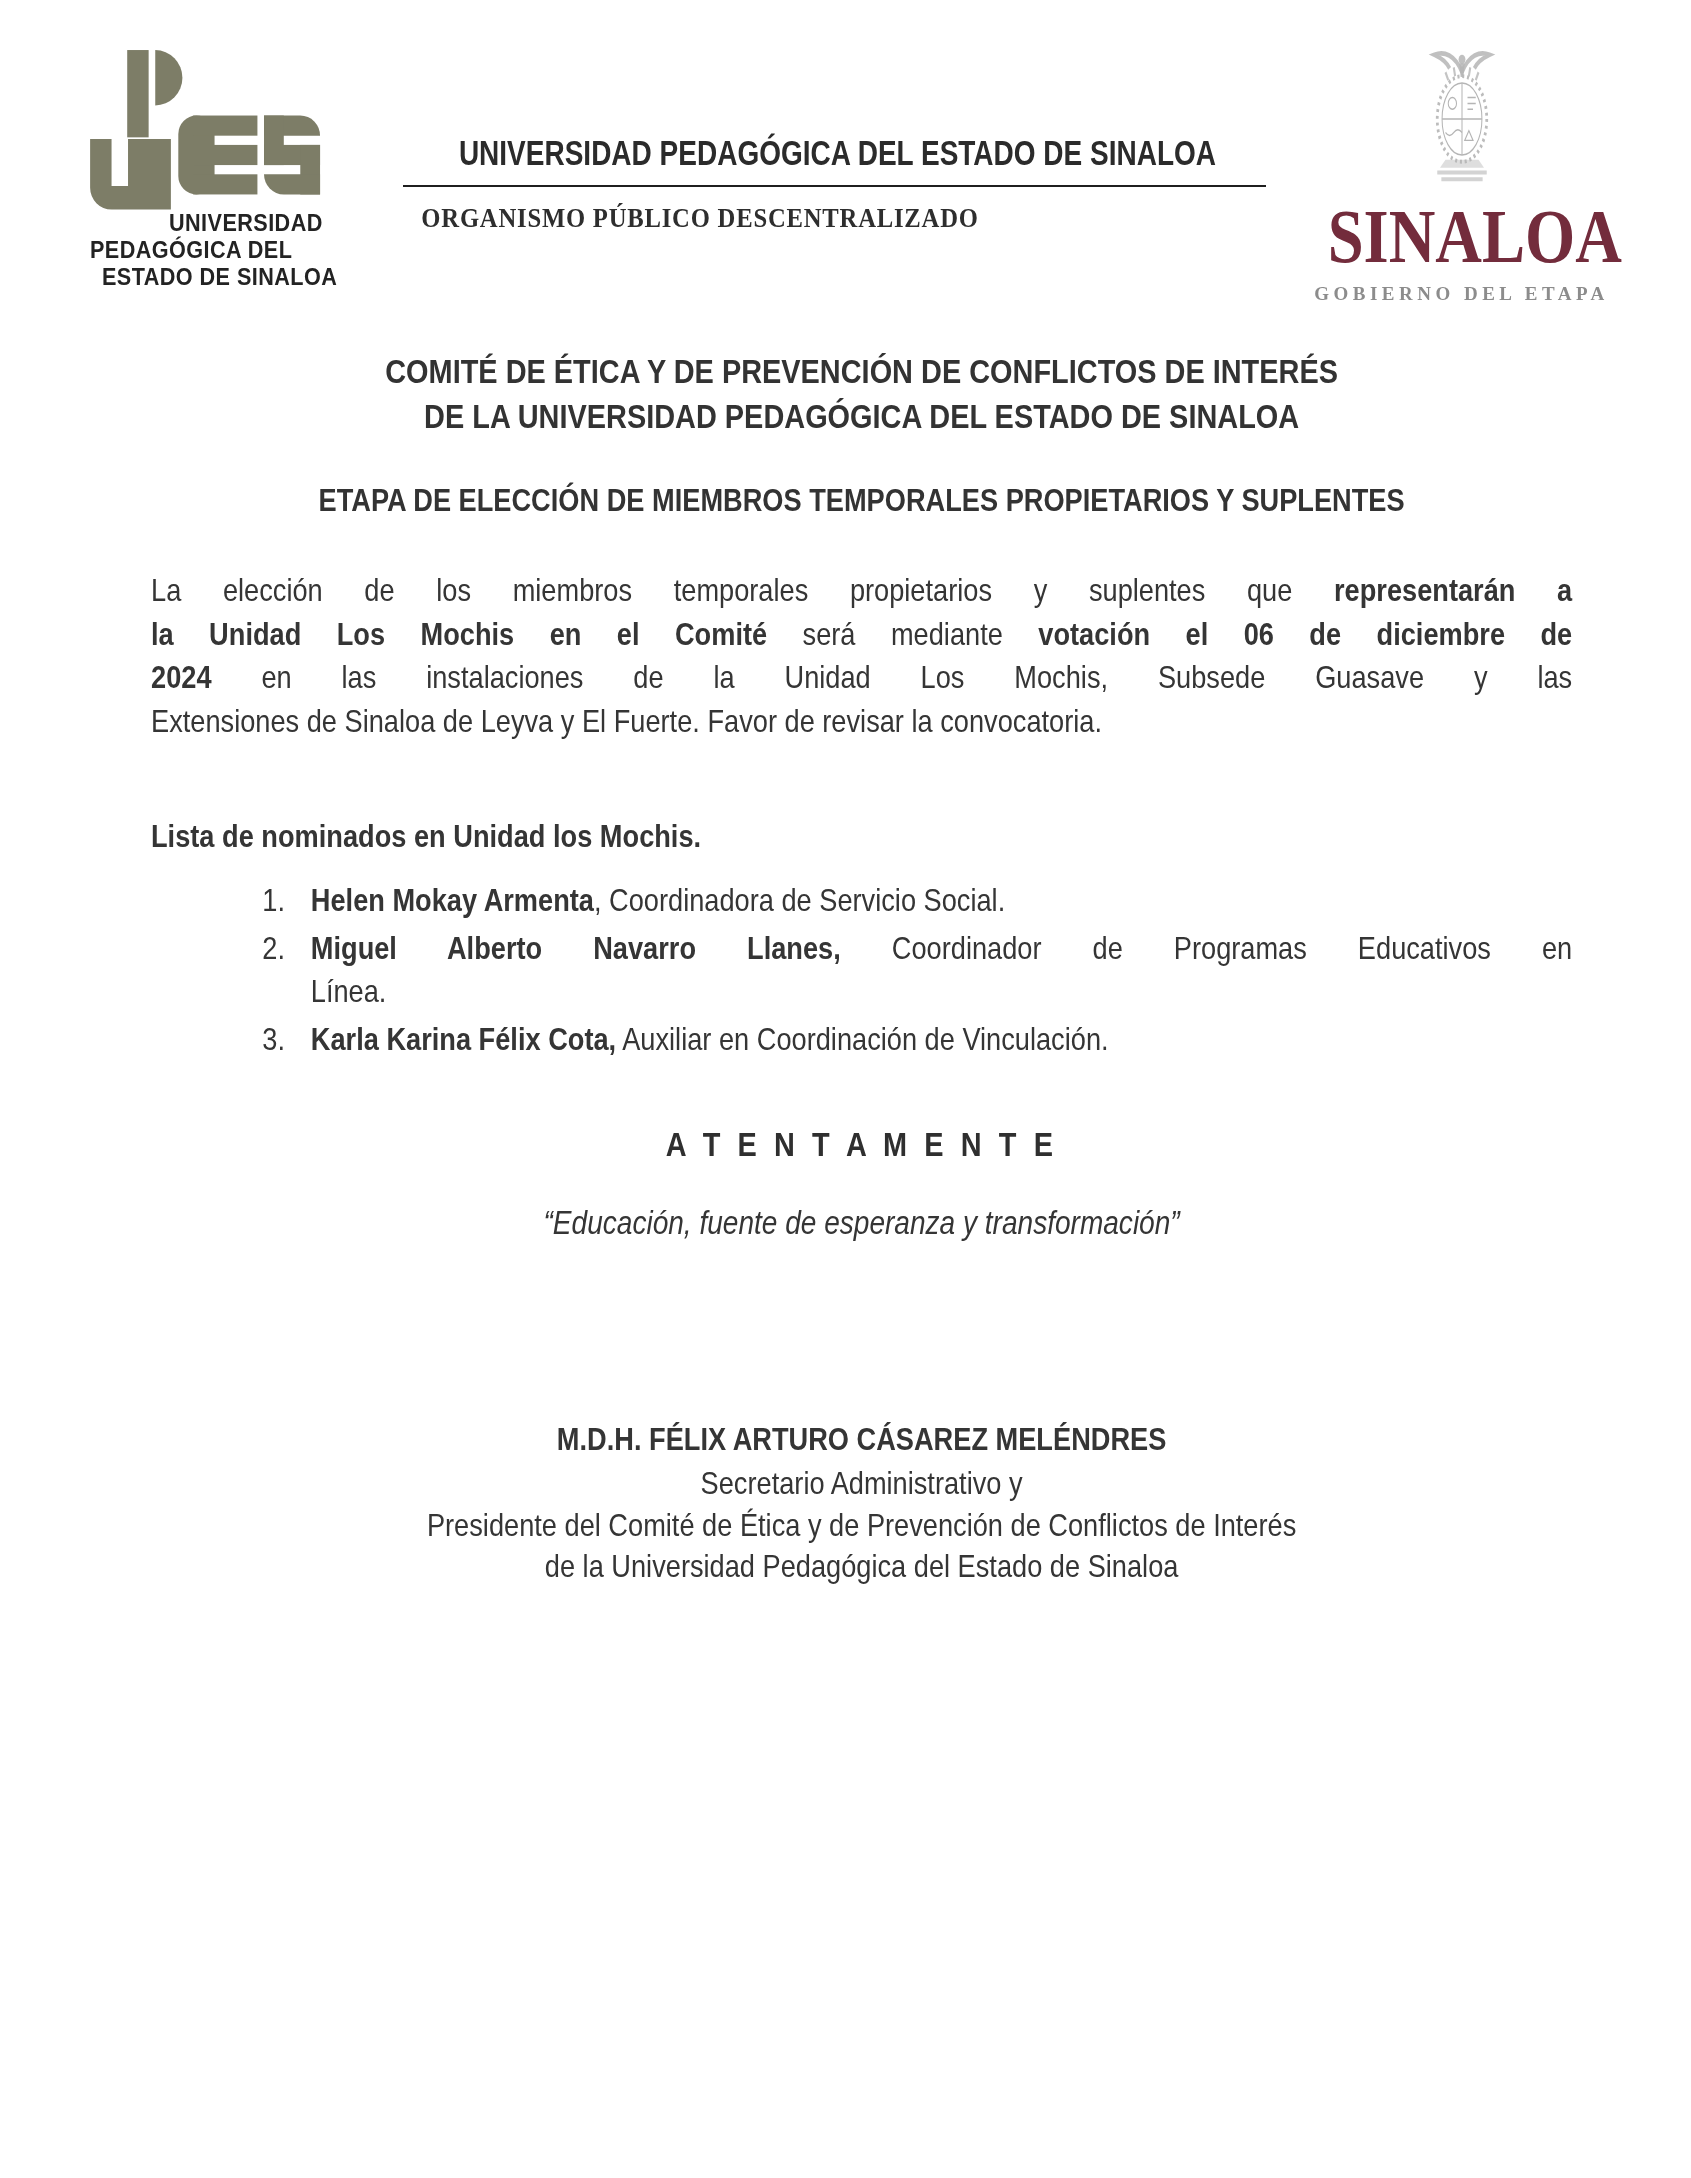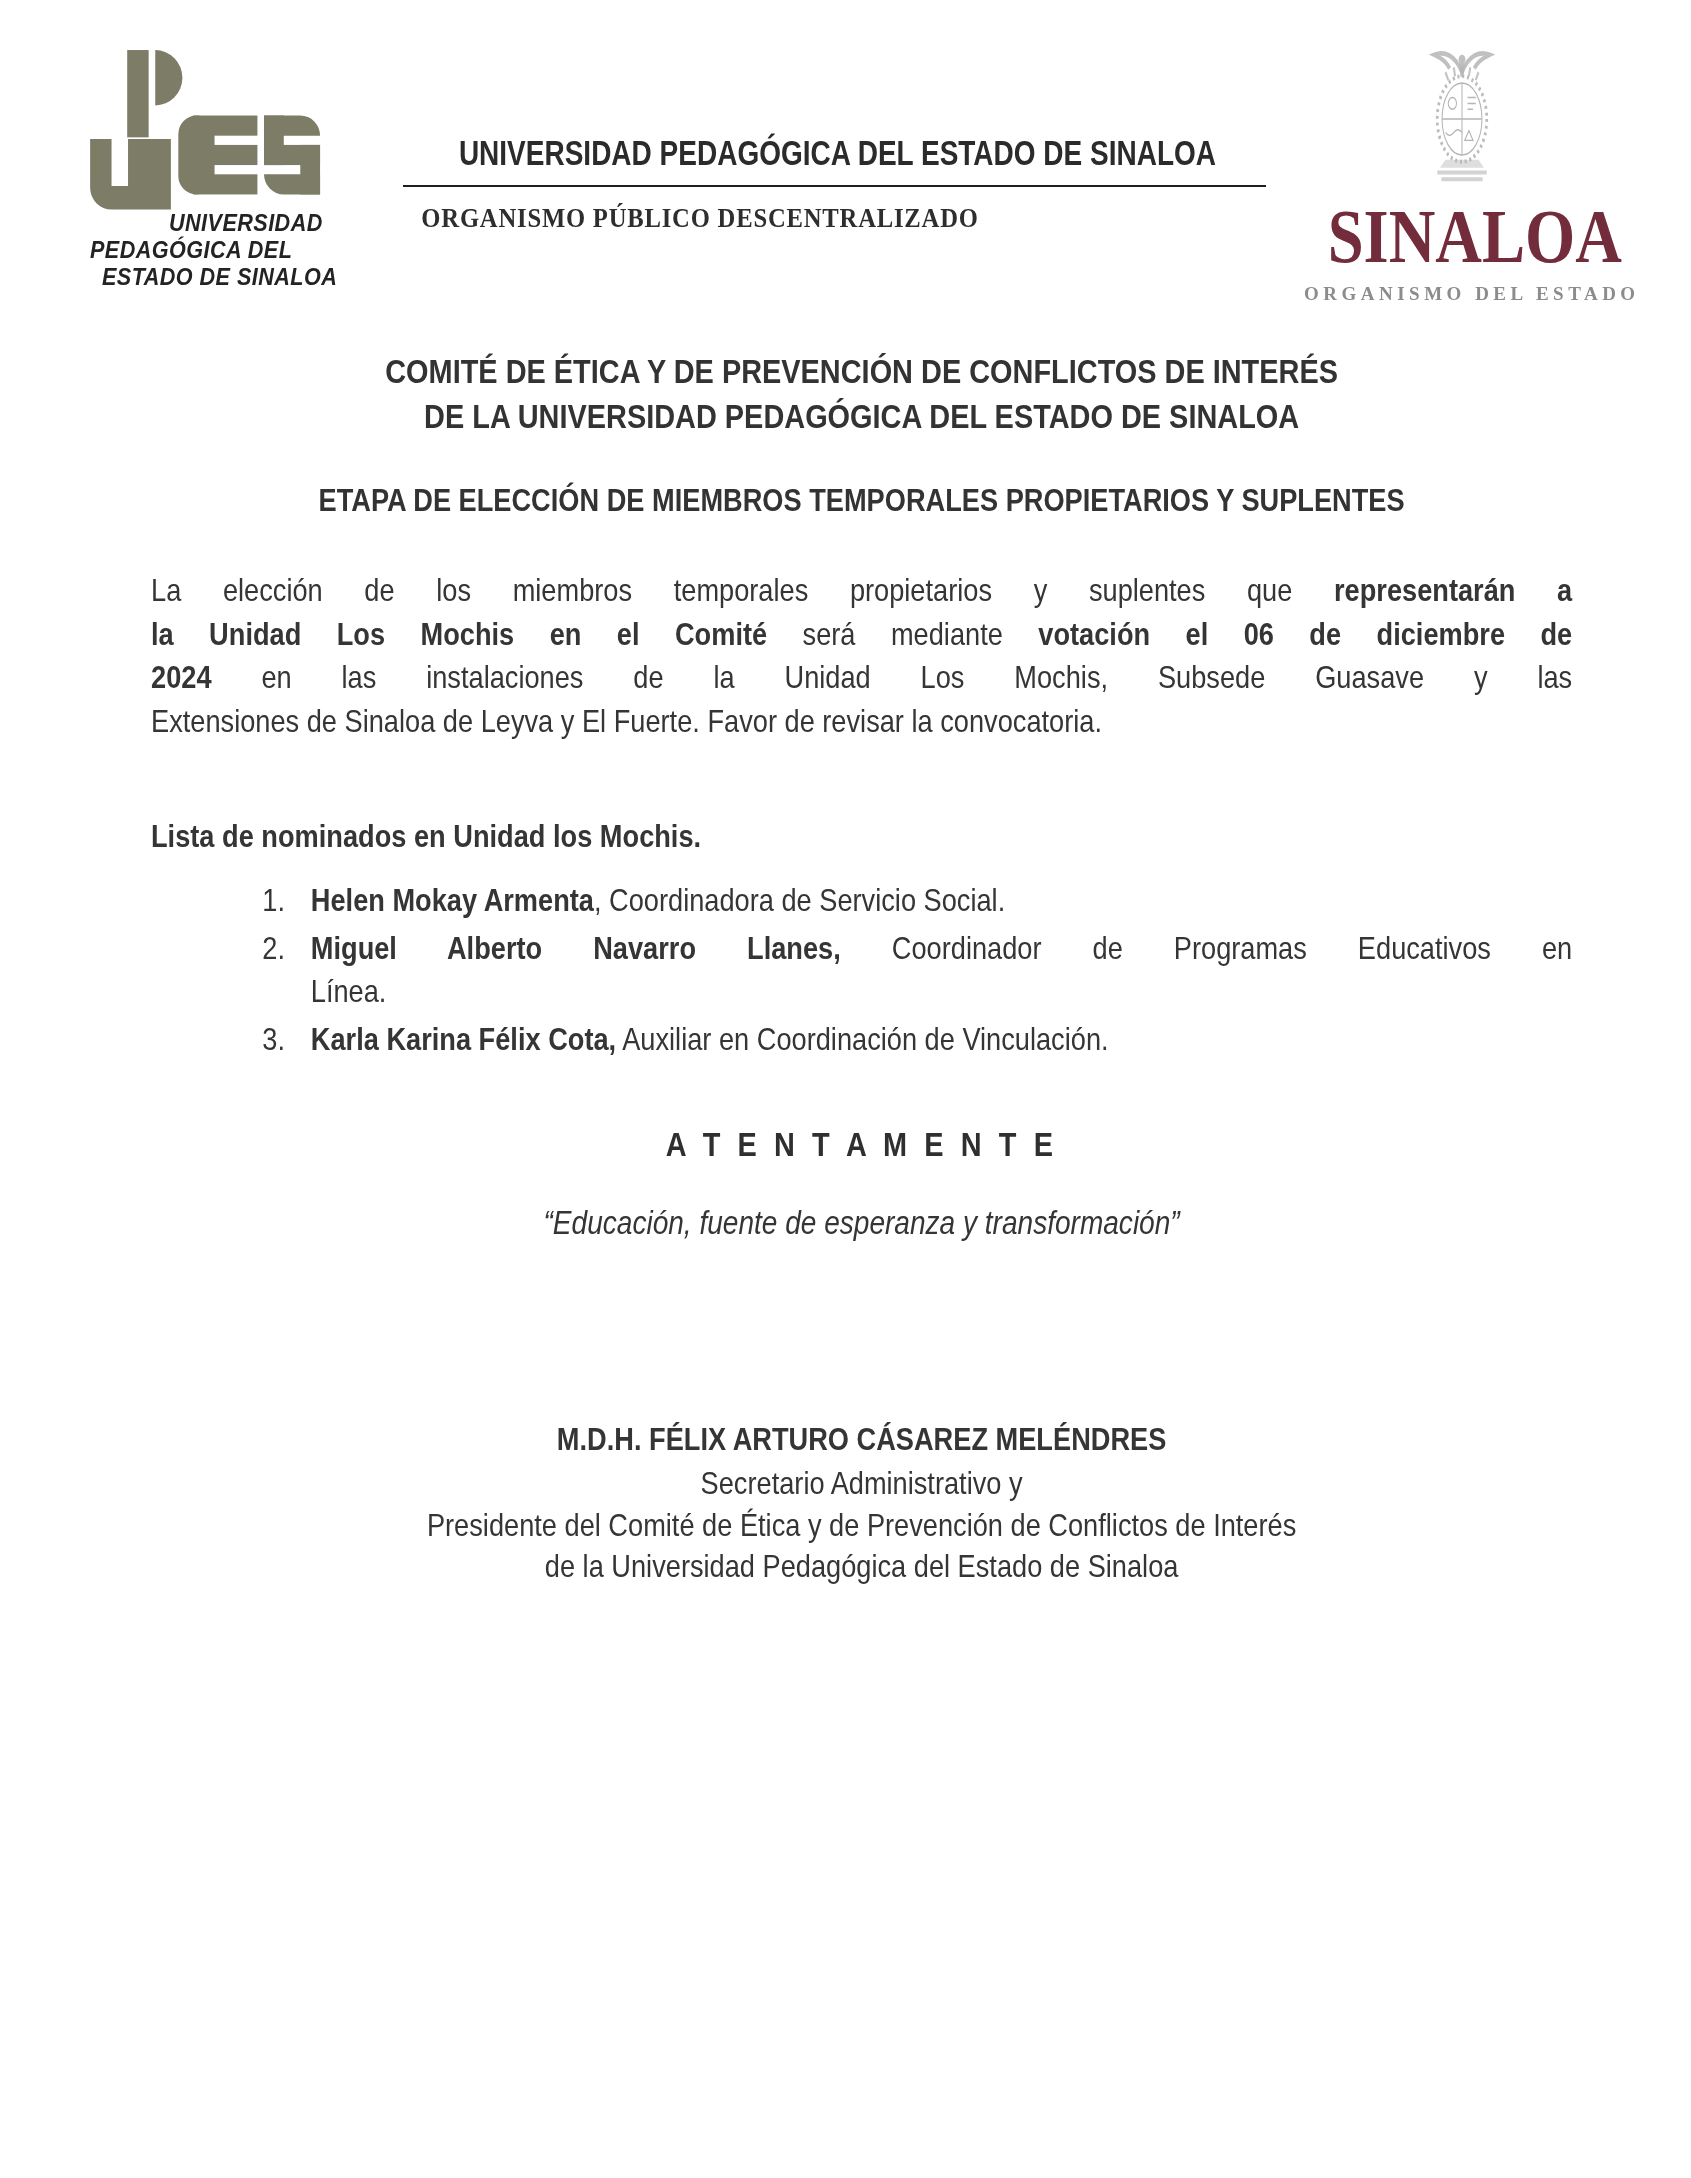--- a/index.html
+++ b/index.html
@@ -2,21 +2,21 @@
 <html style="--olive: #7D7D67; --maroon: #732C3C; --crest_gray: #B5B5B5; --tagline_gray: #8C8C8C; --ink: #353535;font-size:14.4px"><head>
 <meta charset="utf-8">
 <style>
   html,body{margin:0;padding:0;background:#ffffff;}
   .page{
     position:relative;width:1691px;height:2178px;background:#fff;overflow:hidden;
     font-family:"Liberation Sans","DejaVu Sans",sans-serif;color:#353535;
   }
   
   header{display:flex;padding:45px 72px 0 86px;height:263px;box-sizing:content-box;}
-  .ues-block{position:relative;width:279px;flex:0 0 auto;font-style:italic;}
+  .ues-block{position:relative;width:279px;flex:0 0 auto;}
   .monogram{color:var(--olive,#7D7D67);display:block;}
   .ues-text div{
     position:absolute;font-weight:bold;color:#232323;font-size:24px;white-space:nowrap;
     transform:scaleX(0.9);transform-origin:0 0;letter-spacing:0.5px;
   }
   .ues-l1{left:83px;top:164px;}
   .ues-l2{left:3.6px;top:191px;}
   .ues-l3{left:16px;top:218px;}
   .center-block{flex:1 1 auto;padding-top:88px;text-align:left;min-width:0;}
   .univ-title{
@@ -108,21 +108,21 @@
           <path d="M80,39 V113 M51,76 H109" stroke-width="1.5"></path>
           <circle cx="66" cy="60" r="6" stroke-width="1.5"></circle>
           <path d="M88,54 h12 M88,60 h12 M88,66 h8" stroke-width="1.5"></path>
           <path d="M56,90 q6,6 12,0 q6,-6 12,0" stroke-width="1.5"></path>
           <path d="M90,88 l6,10 h-12 z" stroke-width="1.5"></path>
           <path d="M56,118 h48 l8,8 H48 Z" fill="currentColor" opacity="0.45" stroke="none"></path>
           <path d="M44,131 h72 M50,138 h60" stroke-width="4" opacity="0.6"></path>
         </g>
       </svg>
       <div class="sinaloa-name">SINALOA</div>
-      <div class="sinaloa-tag">ORGANISMO DEL ESTADO</div>
+      <div class="sinaloa-tag">GOBIERNO DEL ETAPA</div>
     </div>
 
   </header>
 
   <main class="doc-margins">
     <div class="narrow">
 
       <div class="doc-title">
         <div>COMITÉ DE ÉTICA Y DE PREVENCIÓN DE CONFLICTOS DE INTERÉS</div>
         <div>DE LA UNIVERSIDAD PEDAGÓGICA DEL ESTADO DE SINALOA</div>

